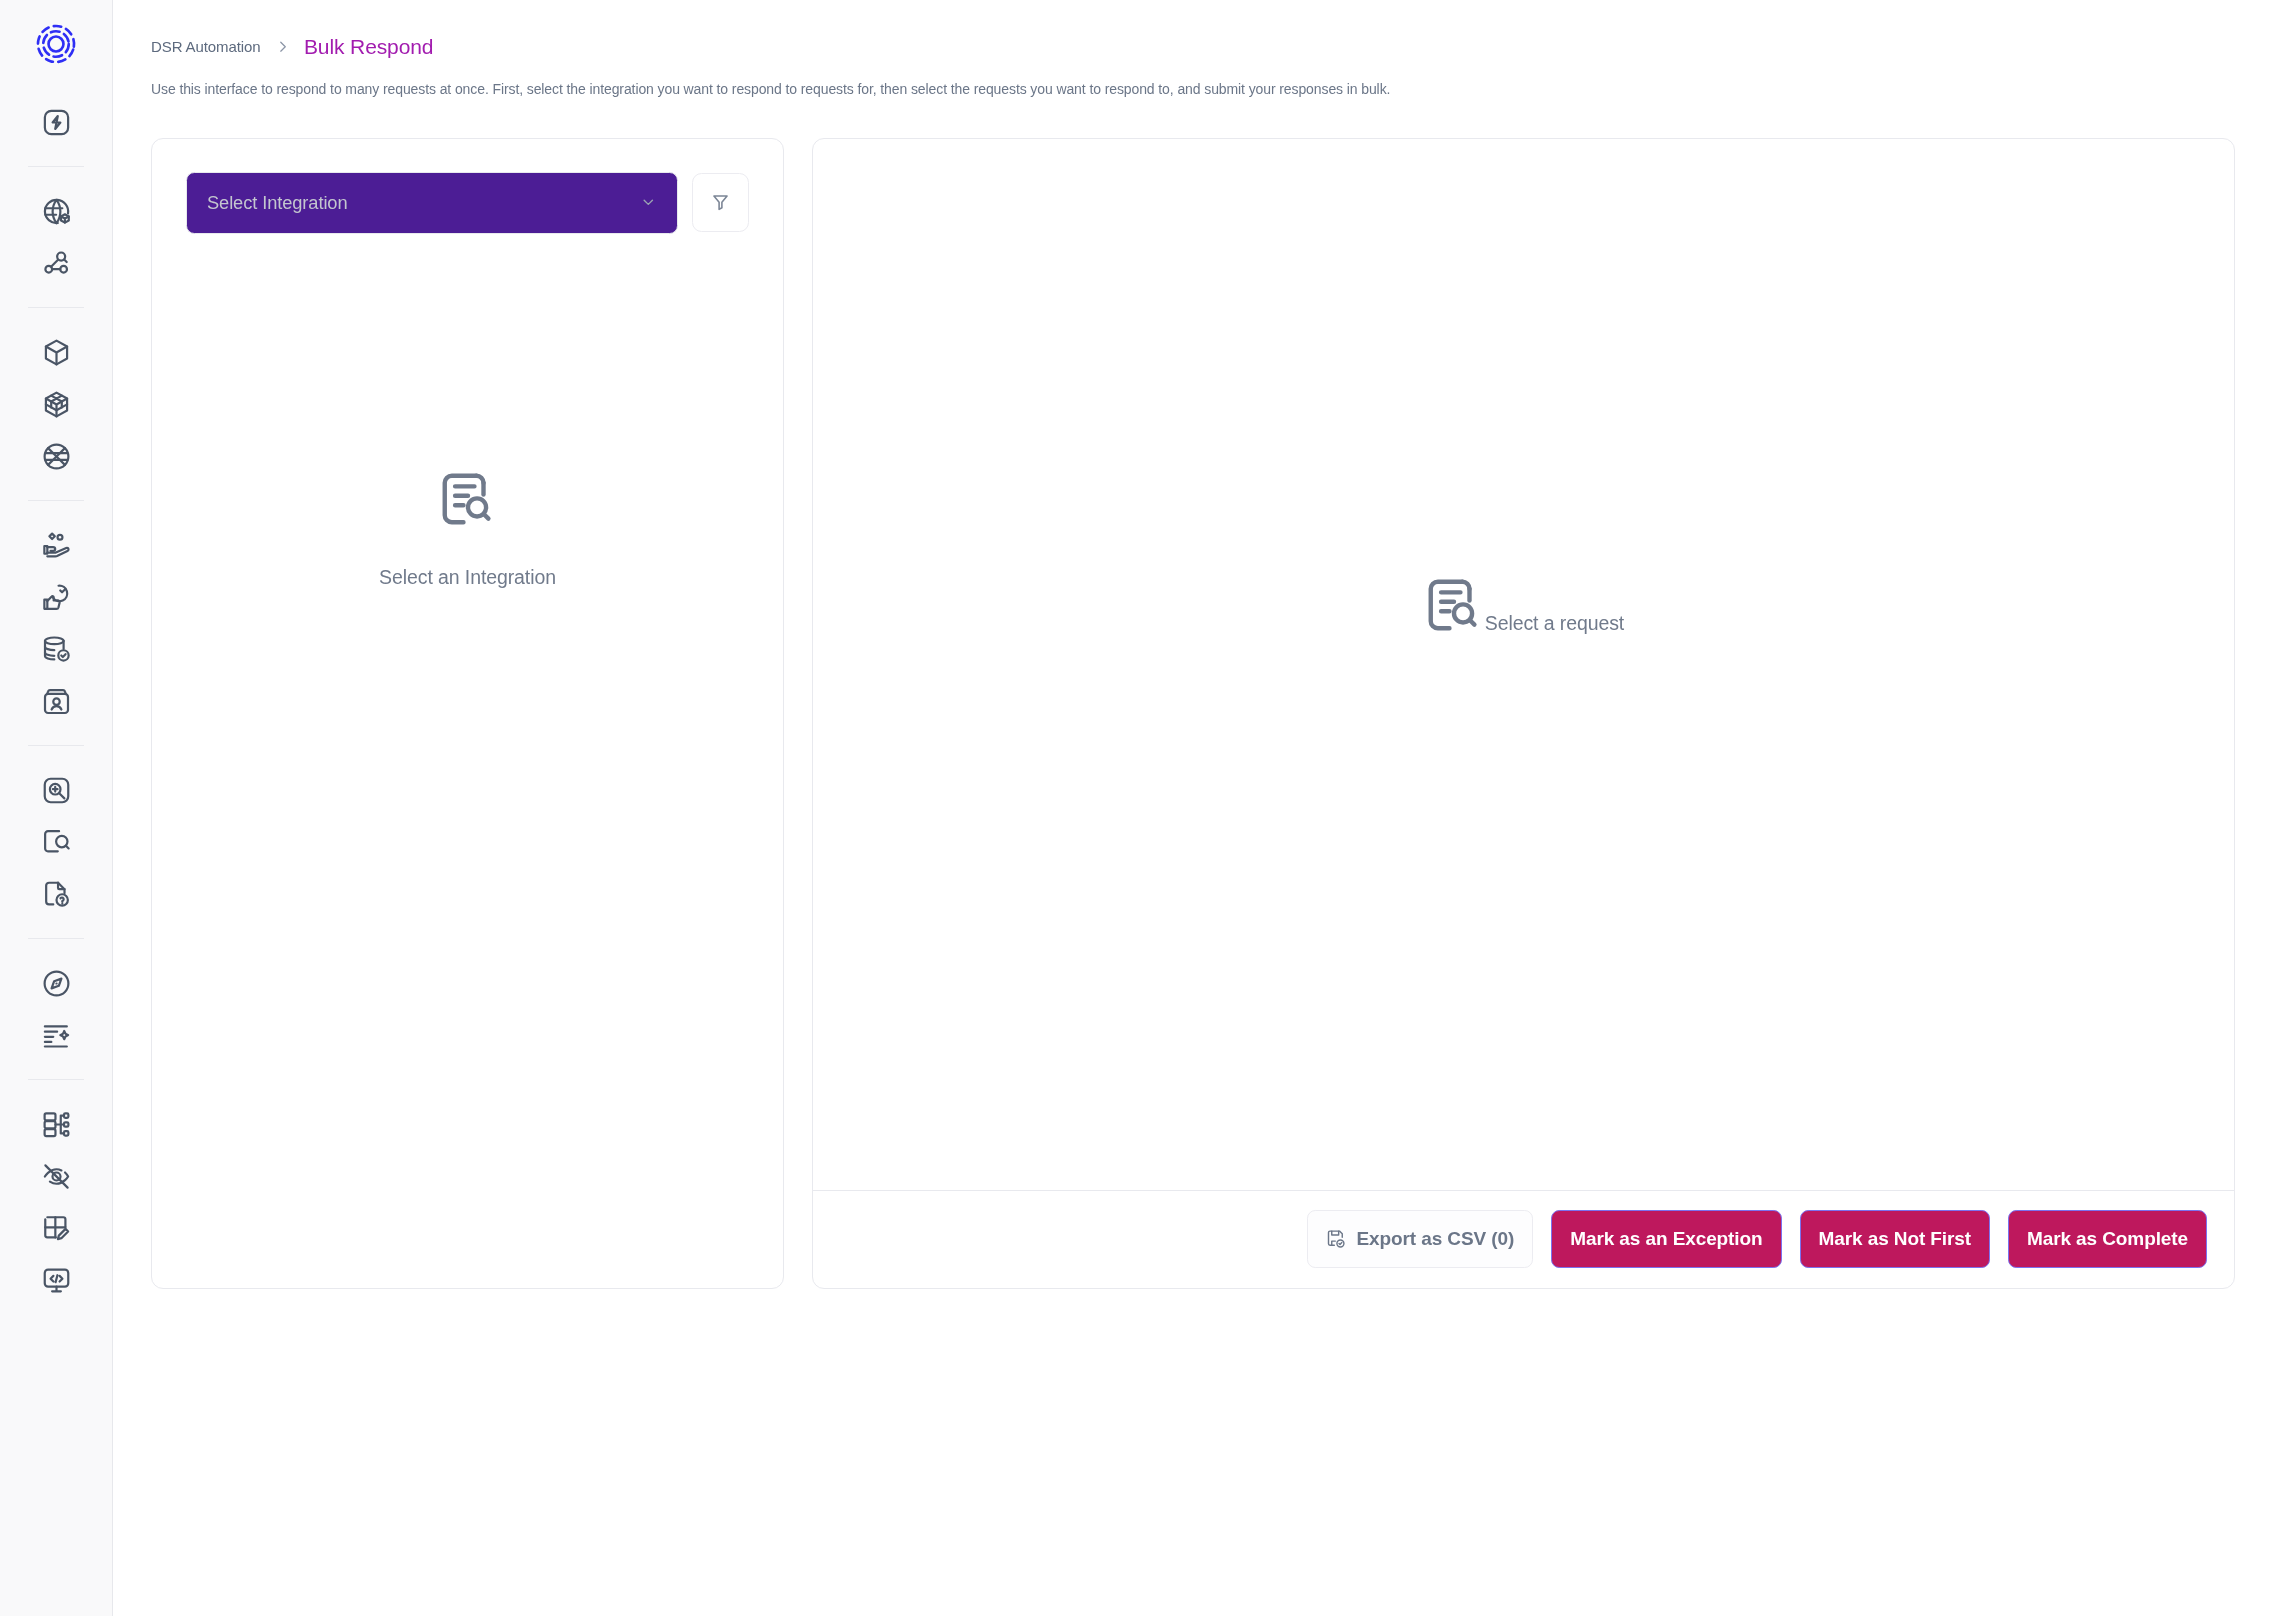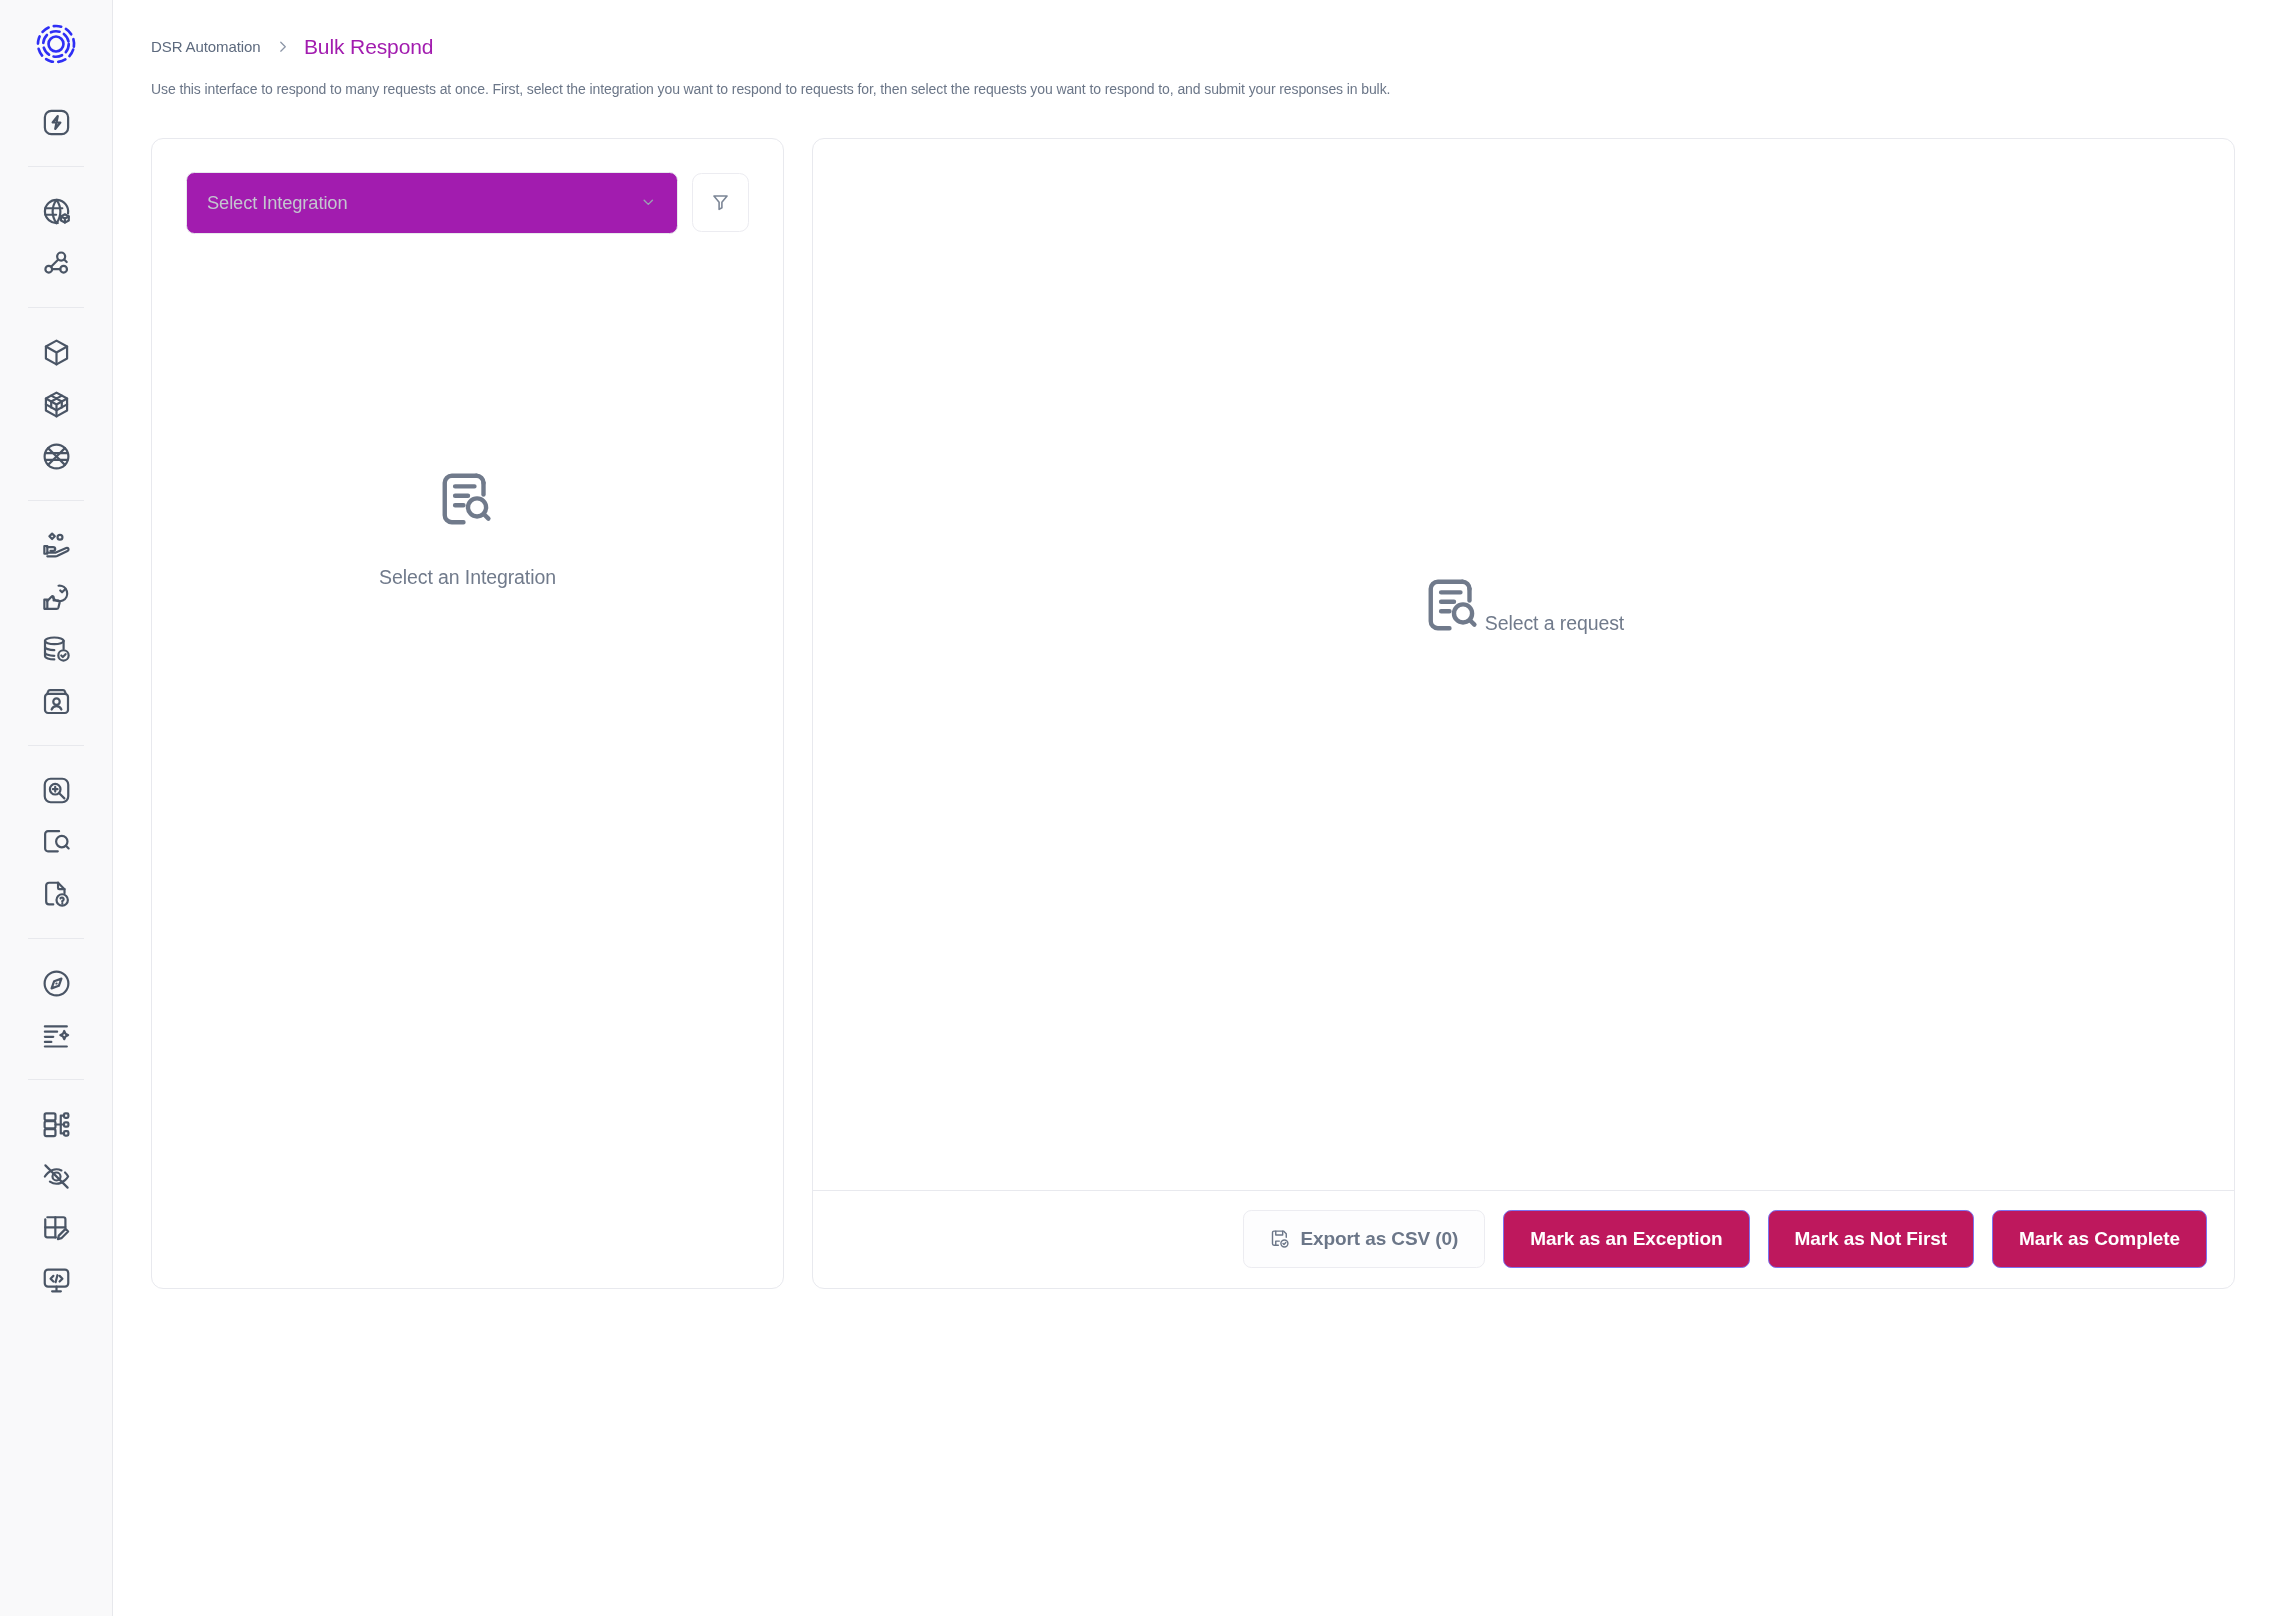--- a/index.html
+++ b/index.html
@@ -91,21 +91,21 @@
   
   .select-row { display: flex; align-items: center; gap: 14px; }
   .select-box {
     flex: 1 1 auto;
     height: 62px;
     border: 1.2px solid #e8e9ee;
     border-radius: 8.3px;
     display: flex; align-items: center;
     padding: 0 20px;
     cursor: pointer;
-    background: #a21caf;
+    background: #4c1d95;
   }
   .select-placeholder {
     flex: 1 1 auto;
     font-size: 18.3px;
     color: #c3c6cf;
     letter-spacing: -0.1px;
   }
   .filter-btn {
     width: 57px; height: 59px;
     border: 1.2px solid #ececf1;
@@ -143,21 +143,21 @@
     padding: 0 27px;
   }
   .btn {
     height: 58px;
     border-radius: 8.3px;
     display: flex; align-items: center; justify-content: center;
     font-size: 19px;
     font-weight: bold;
     letter-spacing: -0.1px;
     cursor: pointer;
-    padding: 0 26px;
+    padding: 0 18px;
     white-space: nowrap;
   }
   .btn-secondary {
     background: #fdfdfe;
     border: 1.2px solid #ececf1;
     color: #6b7688;
     gap: 10.7px;
   }
   .btn-primary {
     background: #be185d;

